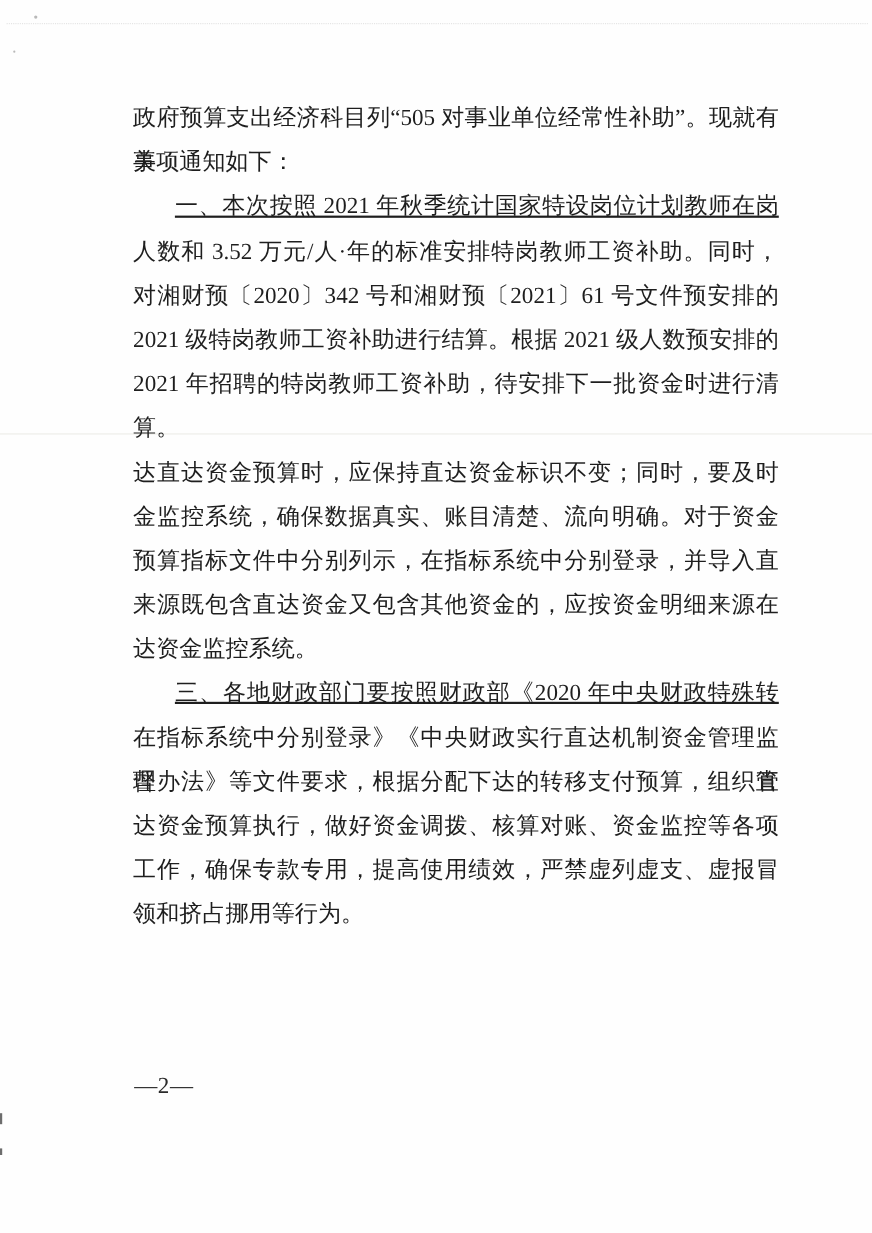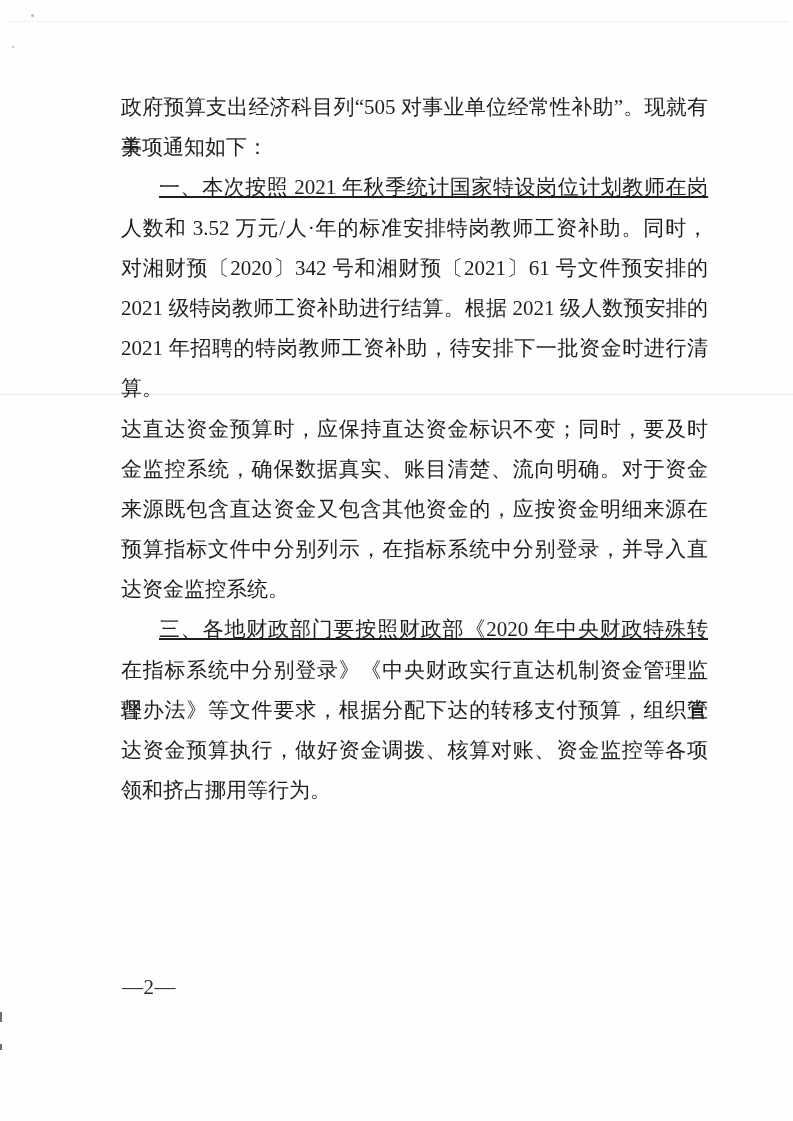--- a/index.html
+++ b/index.html
@@ -102,24 +102,25 @@
       <div class="line fill">政府预算支出经济科目列“505 对事业单位经常性补助”。现就有关</div>
       <div class="line">事项通知如下：</div>
       <div class="line indent fill">一、本次按照 2021 年秋季统计国家特设岗位计划教师在岗</div>
       <div class="line fill">人数和 3.52 万元/人·年的标准安排特岗教师工资补助。同时，</div>
       <div class="line fill">对湘财预〔2020〕342 号和湘财预〔2021〕61 号文件预安排的</div>
       <div class="line fill">2021 级特岗教师工资补助进行结算。根据 2021 级人数预安排的</div>
       <div class="line fill">2021 年招聘的特岗教师工资补助，待安排下一批资金时进行清</div>
       <div class="line">算。</div>
       <div class="line fill">达直达资金预算时，应保持直达资金标识不变；同时，要及时</div>
       <div class="line fill">金监控系统，确保数据真实、账目清楚、流向明确。对于资金</div>
+      <div class="line fill">预算指标文件中分别列示，在指标系统中分别登录，并导入直</div>
       <div class="line fill">来源既包含直达资金又包含其他资金的，应按资金明细来源在</div>
-      <div class="line fill">预算指标文件中分别列示，在指标系统中分别登录，并导入直</div>
       <div class="line">达资金监控系统。</div>
       <div class="line indent fill">三、各地财政部门要按照财政部《2020 年中央财政特殊转</div>
       <div class="line fill">在指标系统中分别登录》《中央财政实行直达机制资金管理监督管</div>
       <div class="line fill">理办法》等文件要求，根据分配下达的转移支付预算，组织直</div>
       <div class="line fill">达资金预算执行，做好资金调拨、核算对账、资金监控等各项</div>
+      <div class="line fill">工作，确保专款专用，提高使用绩效，严禁虚列虚支、虚报冒</div>
       <div class="line">领和挤占挪用等行为。</div>
     </div>
 
   <div class="page-number">—2—</div>
 </div>
 
 </body></html>

